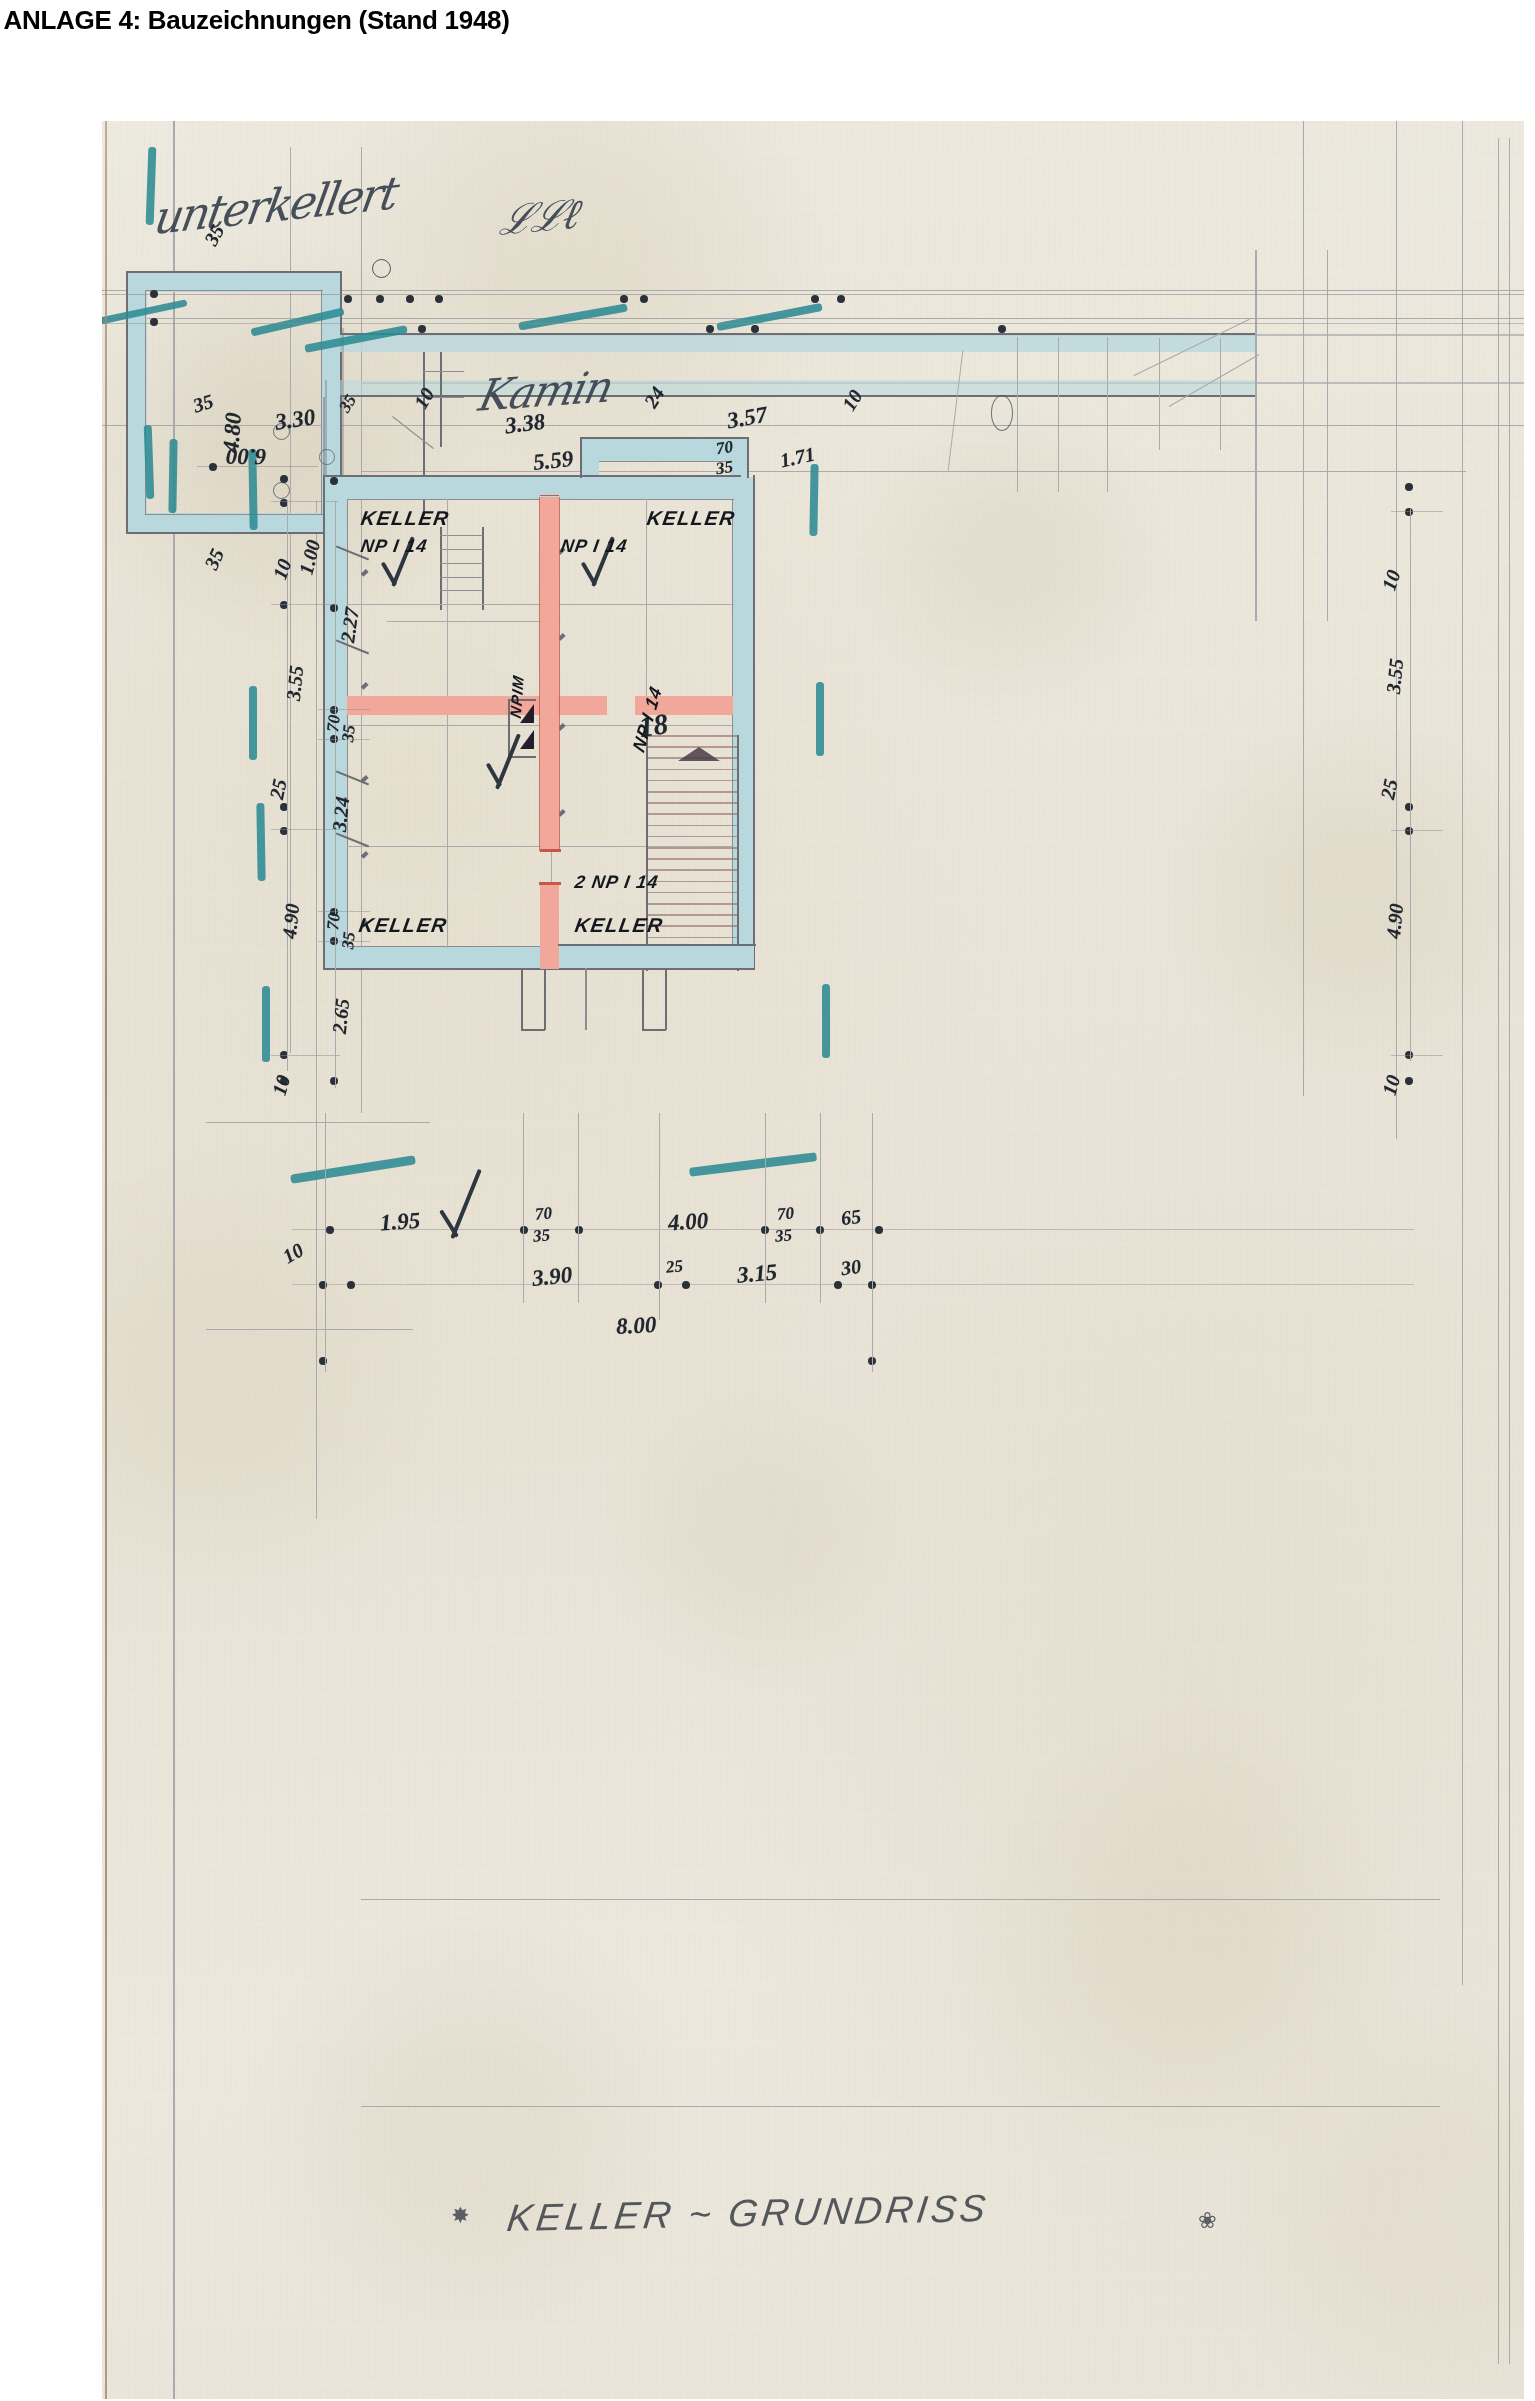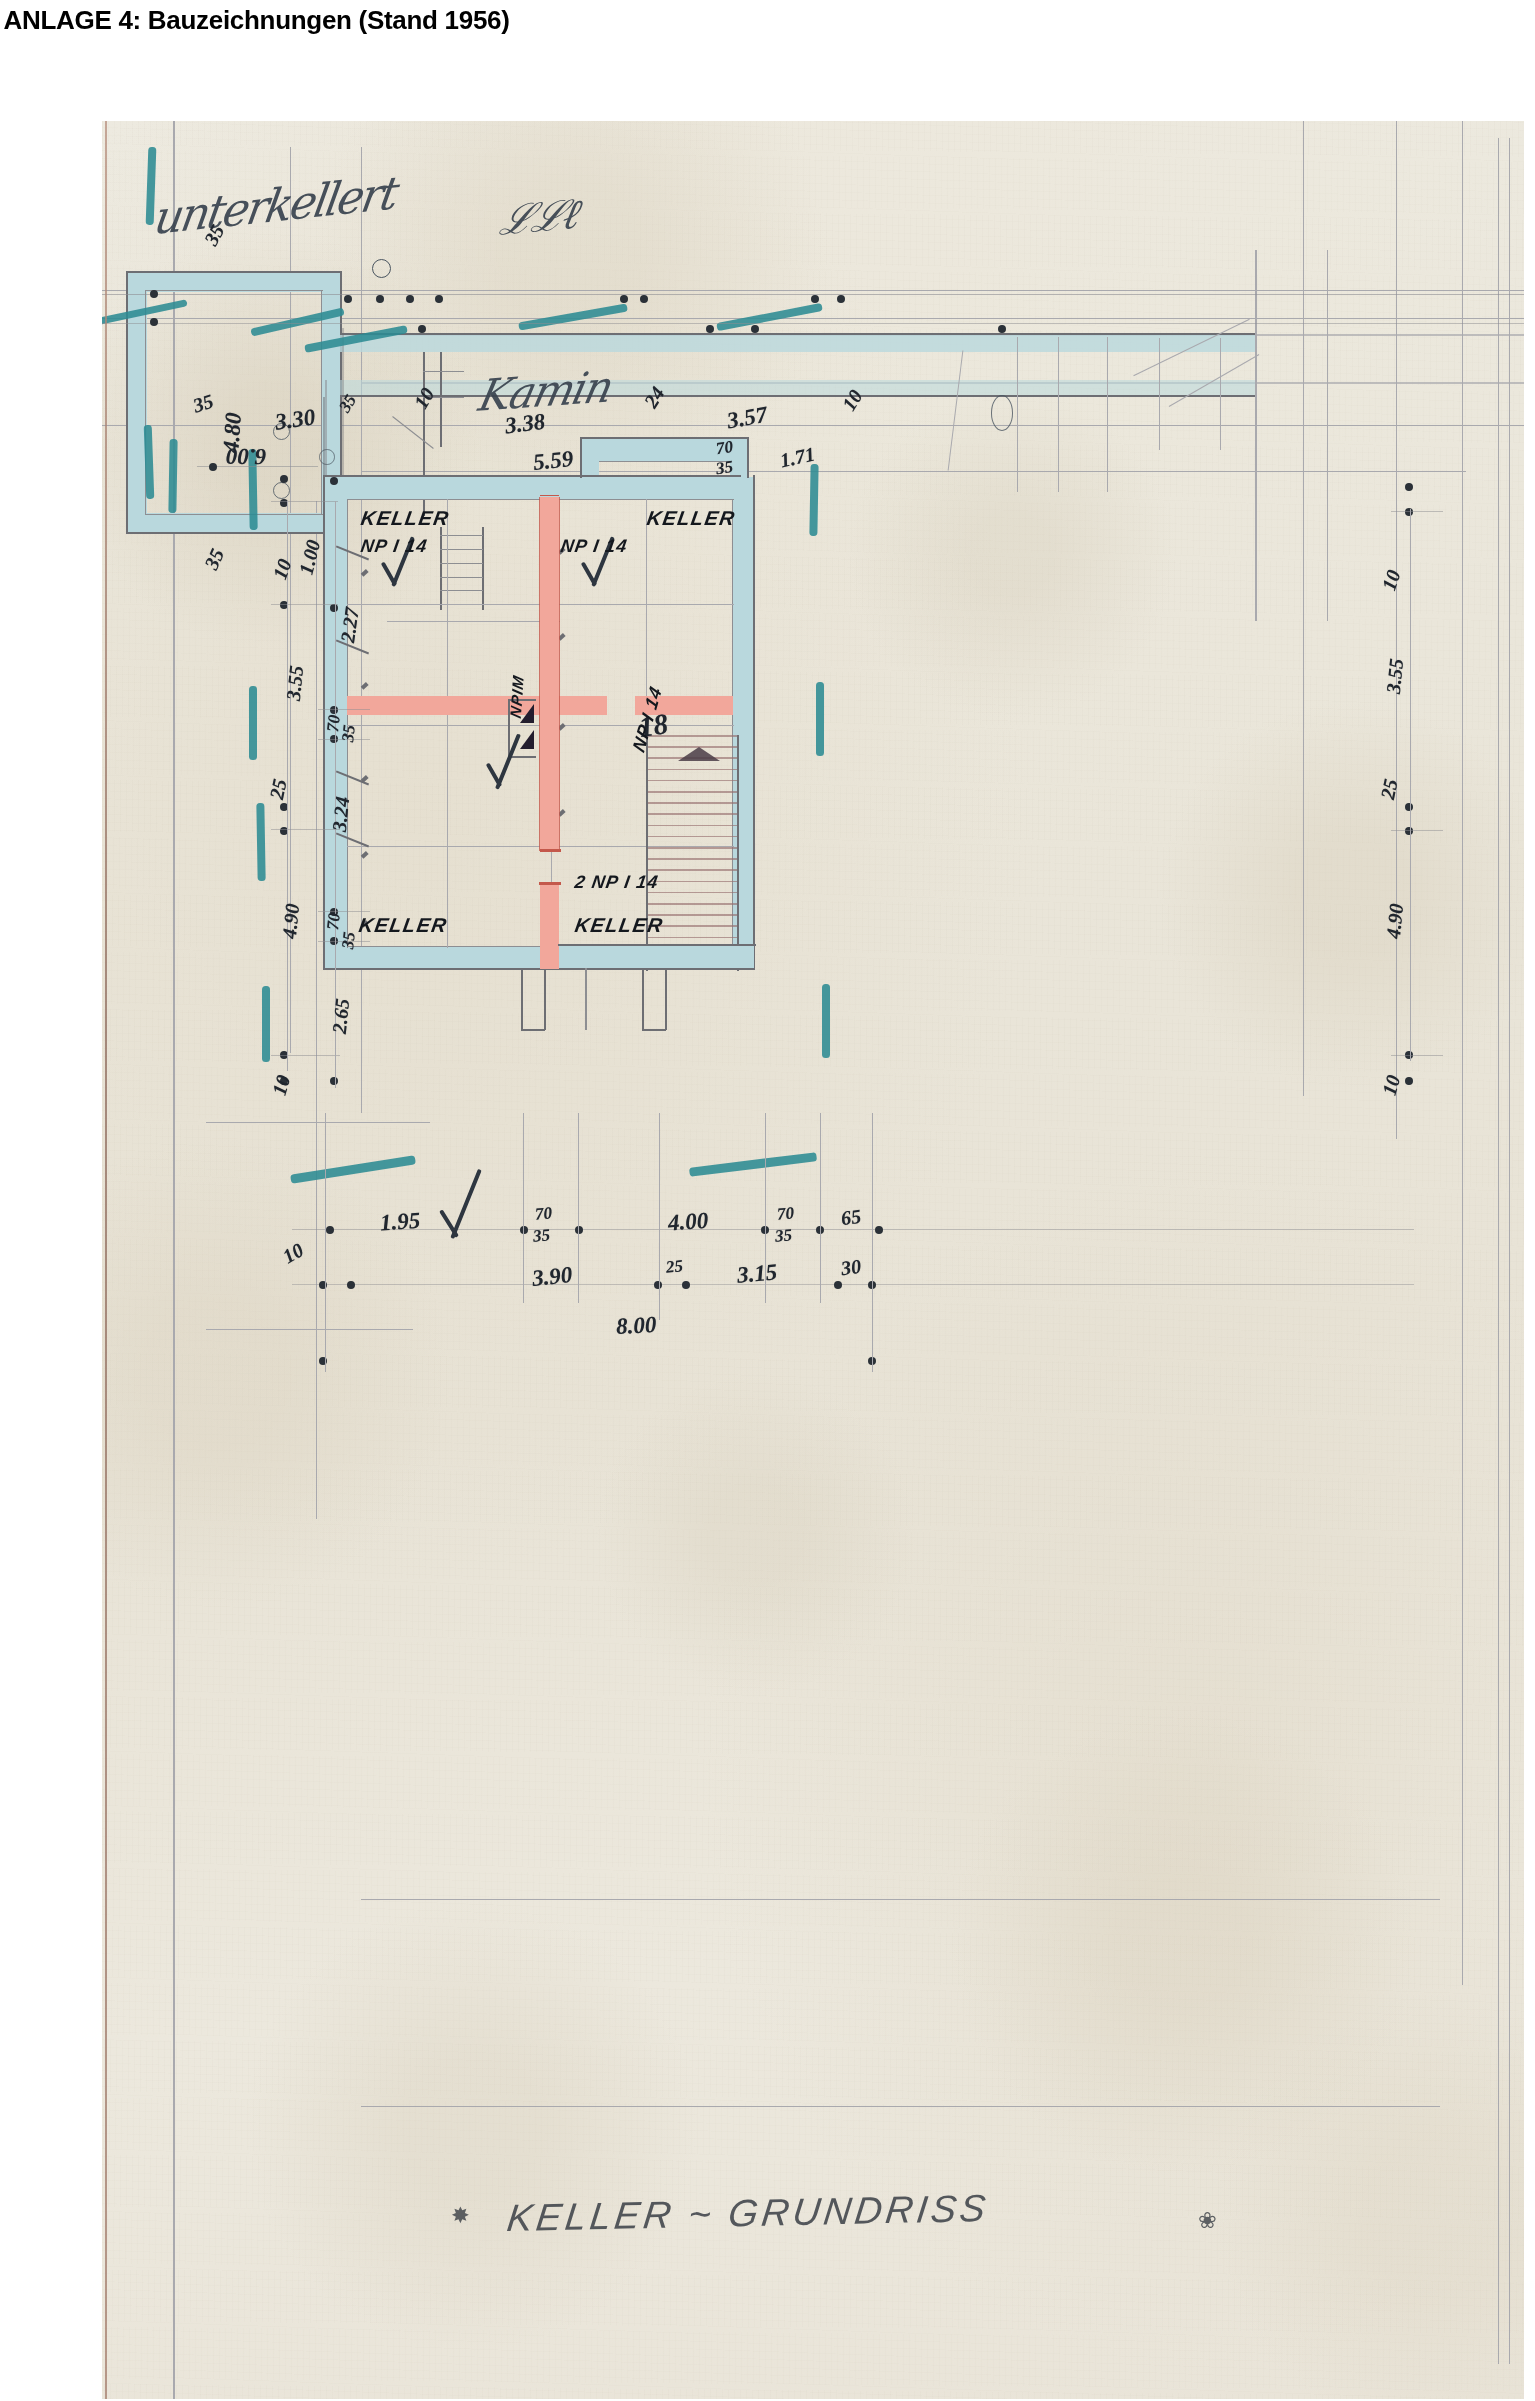--- a/index.html
+++ b/index.html
@@ -122,21 +122,21 @@
         rgba(150,110,110,.85) 0 1.7px, transparent 1.7px 11.2px);
   }
   
   .ah{ position:absolute; width:0;height:0; }
 </style>
 </head>
 <body>
 
 <div id="page">
 
-  <div id="doc-title">ANLAGE 4: Bauzeichnungen (Stand 1956)</div>
+  <div id="doc-title">ANLAGE 4: Bauzeichnungen (Stand 1948)</div>
 
   <div id="scan">
 
     <div class="layer">
       <div class="pl f" style="left:71px;top:0;width:1.7px;height:2278px;"></div>
       <div class="pl f" style="left:188px;top:26px;width:0.9px;height:906px;"></div>
       <div class="pl f" style="left:259px;top:26px;width:0.9px;height:966px;"></div>
       <div class="pl f" style="left:1201px;top:0;width:0.9px;height:975px;"></div>
       <div class="pl f" style="left:1294px;top:0;width:0.9px;height:1018px;"></div>
       <div class="pl f" style="left:1360px;top:0;width:0.9px;height:1864px;"></div>

